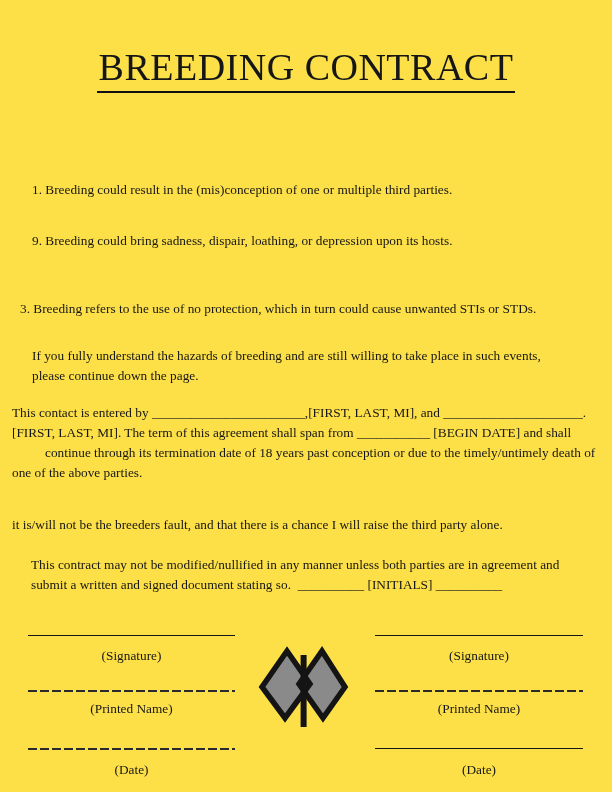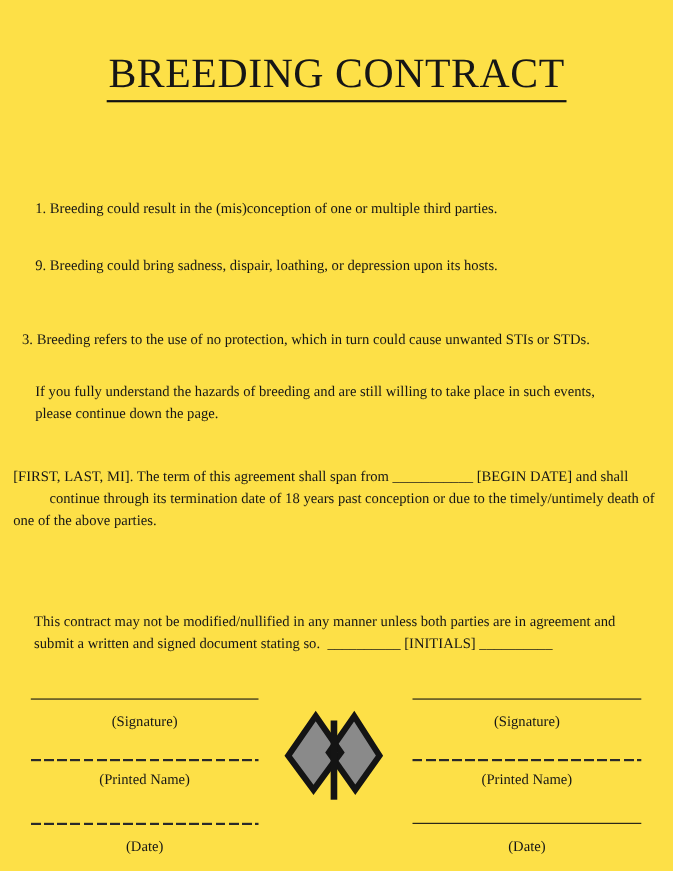--- a/index.html
+++ b/index.html
@@ -46,24 +46,26 @@
   </div>
 
 
   <div class="line" style="left:32px; top:165px;margin-top:17px;">1. Breeding could result in the (mis)conception of one or multiple third parties.</div>
   <div class="line" style="left:32px; top:233px;">9. Breeding could bring sadness, dispair, loathing, or depression upon its hosts.</div>
   <div class="line" style="left:20px; top:301px;">3. Breeding refers to the use of no protection, which in turn could cause unwanted STIs or STDs.</div>
 
   <div class="line" style="left:32px; top:368px;">please continue down the page.</div>
   <div class="line" style="left:32px; top:348px;">If you fully understand the hazards of breeding and are still willing to take place in such events,</div>
 
+  <div class="line" style="left:12px; top:405px;">This contact is entered by _______________________,[FIRST, LAST, MI], and _____________________.</div>
   <div class="line" style="left:12px; top:425px;text-align:center;">[FIRST, LAST, MI]. The term of this agreement shall span from ___________ [BEGIN DATE] and shall</div>
   <div class="line" style="left:12px; top:445px;margin-left:33px;">continue through its termination date of 18 years past conception or due to the timely/untimely death of</div>
   <div class="line" style="left:12px; top:465px;">one of the above parties.</div>
 
+  <div class="line" style="left:12px; top:517px;">it is/will not be the breeders fault, and that there is a chance I will raise the third party alone.</div>
 
   <div class="line" style="left:31px; top:557px;">This contract may not be modified/nullified in any manner unless both parties are in agreement and</div>
   <div class="line" style="left:31px; top:577px;">submit a written and signed document stating so.  __________ [INITIALS] __________</div>
 
   <div class="rule" style="left:28px;  top:635px; width:207px;"></div>
   <div class="sig-label" style="left:28px;  top:648px; width:207px;">(Signature)</div>
   <div class="rule-dashed" style="left:28px;  top:690px; width:207px;"></div>
   <div class="sig-label" style="left:28px;  top:701px; width:207px;">(Printed Name)</div>
   <div class="rule-dashed" style="left:28px;  top:748px; width:207px;"></div>
   <div class="sig-label" style="left:28px;  top:762px; width:207px;">(Date)</div>

